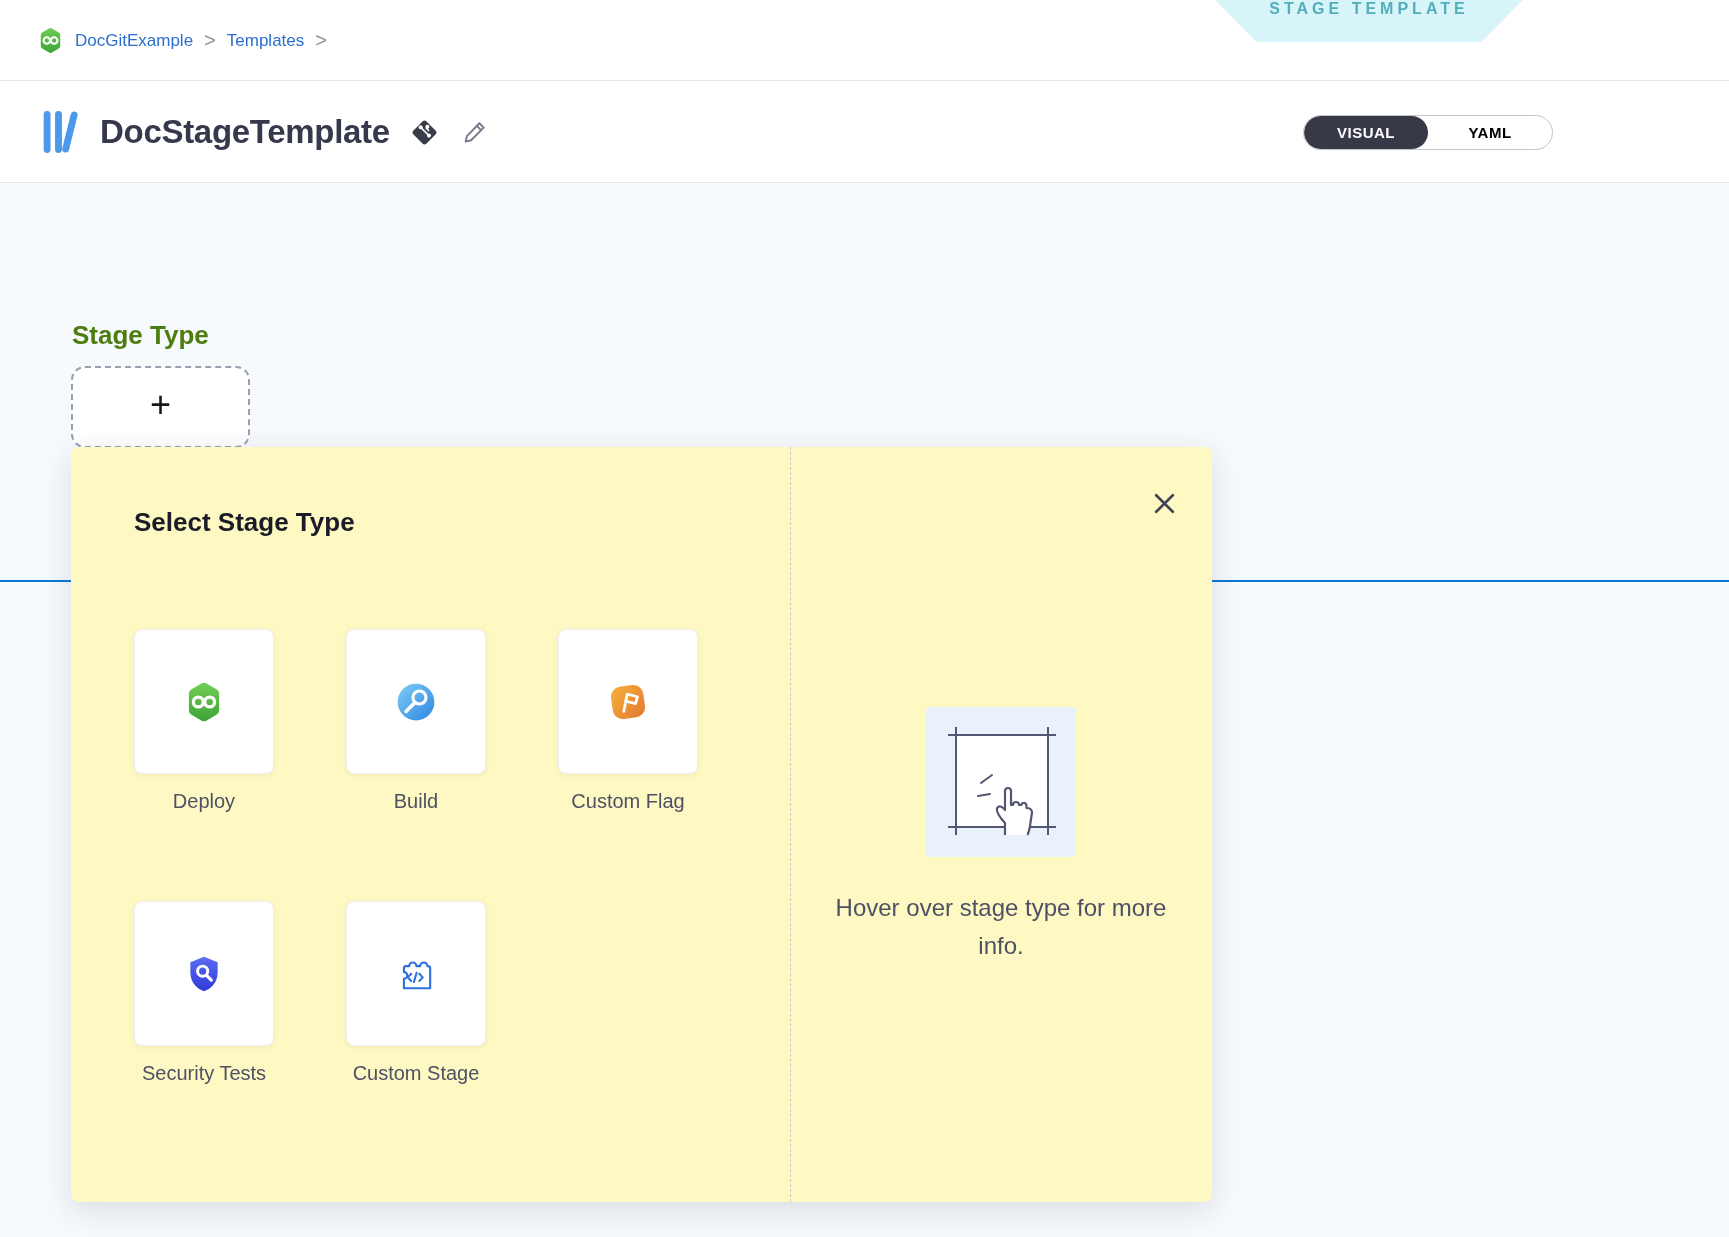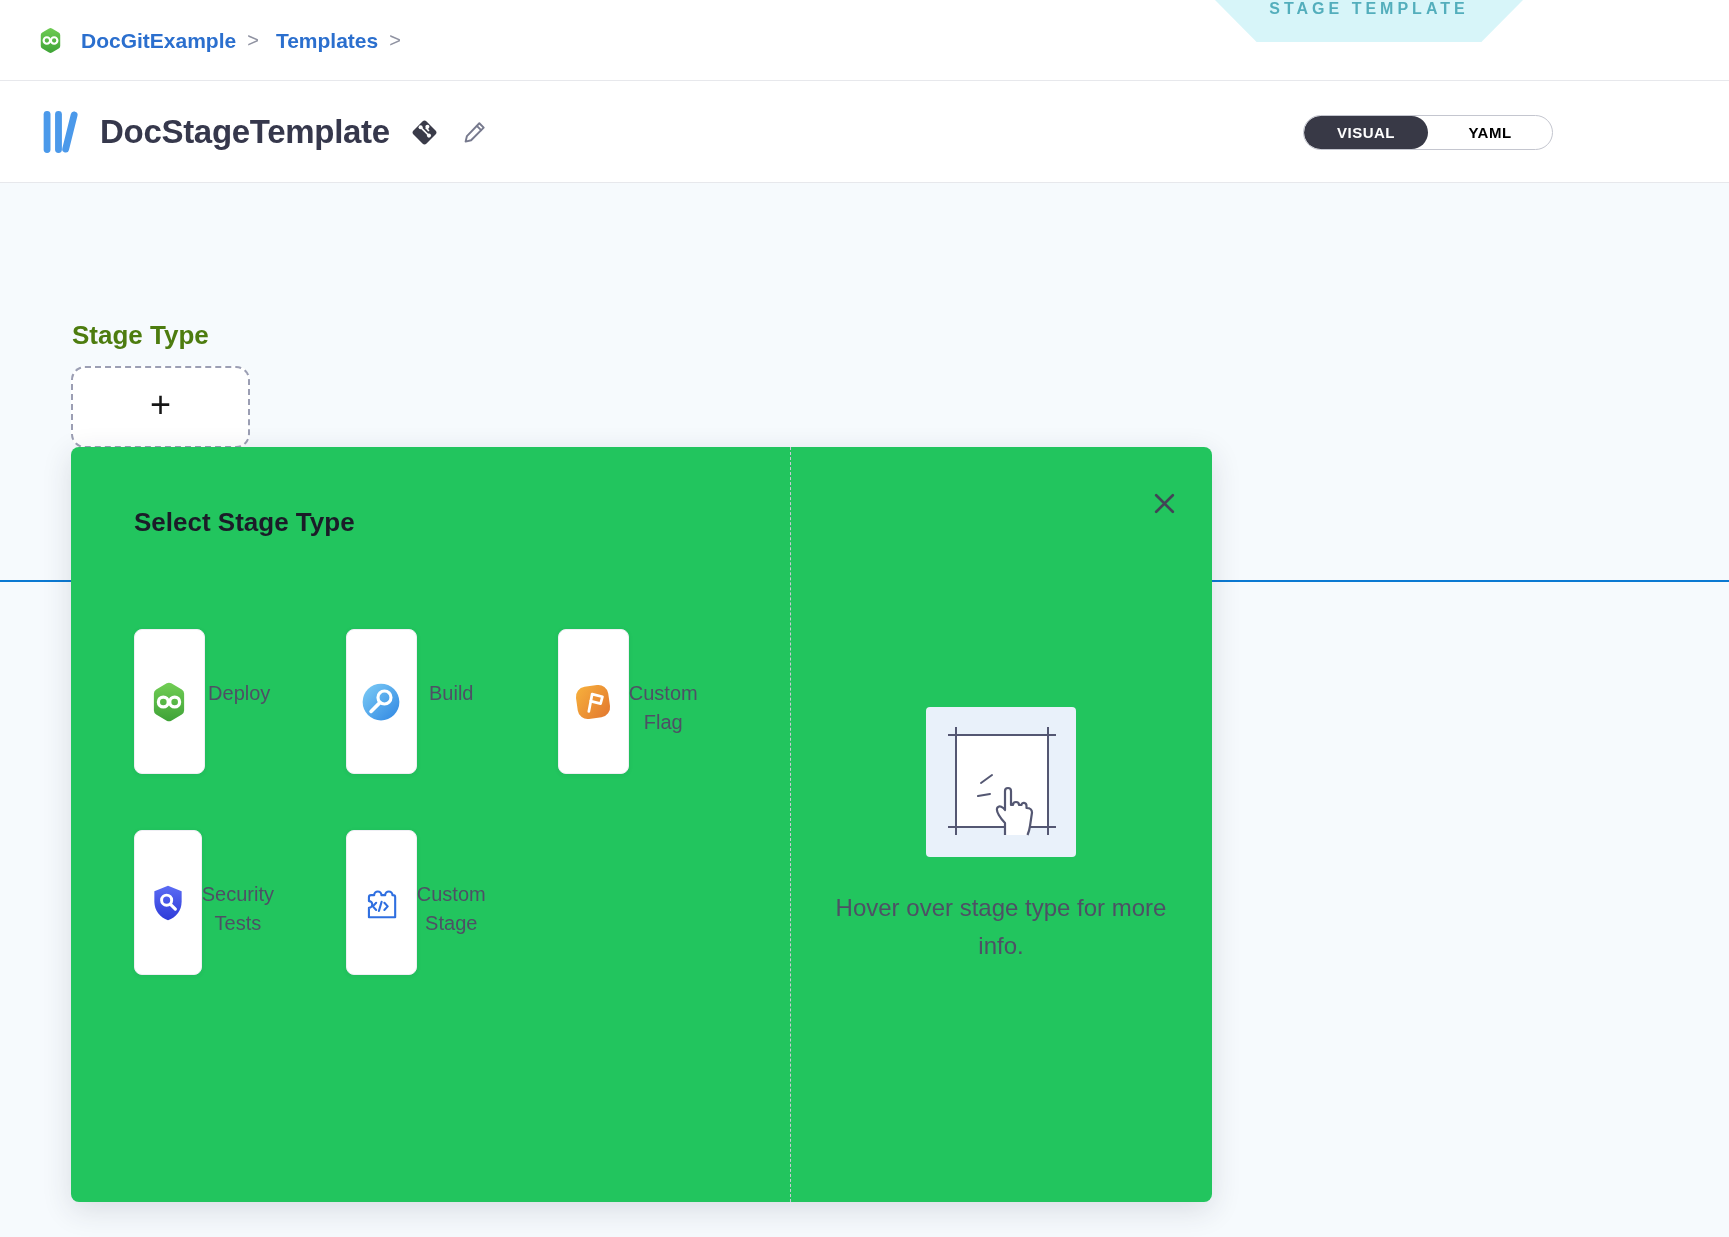--- a/index.html
+++ b/index.html
@@ -3,21 +3,21 @@
 <meta charset="utf-8">
 <style>
   * { margin:0; padding:0; box-sizing:border-box; }
   html,body { background:#fff; }
   body { font-family:"Liberation Sans", sans-serif; }
   .app { position:relative; width:1729px; height:1237px; overflow:hidden; background:#f6fafd; }
 
   
   .topbar { position:absolute; left:0; top:0; width:100%; height:81px; background:#fff; border-bottom:1px solid #e7e8ec; z-index:3; }
   .breadcrumb { position:absolute; left:37px; top:0; height:81px; display:flex; align-items:center; gap:11px; }
-  .crumb-link { color:#2b6fce; font-size:21px; font-weight:700; text-decoration:none; cursor:pointer;margin-left:6px; }
+  .crumb-link { color:#2b6fce; font-size:17px; font-weight:400; text-decoration:none; cursor:pointer; }
   .crumb-sep { color:#8f92a1; font-size:20px; font-weight:500; }
   .badge { position:absolute; left:1215px; top:0; width:308px; height:42px; background:#d7f5f9;
            clip-path:polygon(0 0,100% 0,86.5% 100%,13.5% 100%); display:flex; align-items:flex-start; justify-content:center; }
   .badge span { color:#53aebc; font-size:16px; font-weight:bold; letter-spacing:4px; }
 
   
   .titlebar { position:absolute; left:0; top:81px; width:100%; height:102px; background:#fff; border-bottom:1px solid #e7e8ec; z-index:3; }
   .title-left { position:absolute; left:40px; top:0; height:102px; display:flex; align-items:center; gap:18px; }
   .page-title { color:#36384c; font-size:33px; font-weight:bold; letter-spacing:-0.3px; }
   .icon-btn { display:flex; align-items:center; justify-content:center; cursor:pointer; }
@@ -29,27 +29,27 @@
 
   
   .canvas { position:absolute; left:0; top:183px; width:100%; height:1054px; background:#f6fafd; }
   .stage-type-label { position:absolute; left:72px; top:320px; color:#4d7c0f; font-size:26px; font-weight:600; }
   .add-stage { position:absolute; left:71px; top:366px; width:179px; height:82px; background:#fff; border:2.5px dashed #9b9eb3;
                border-radius:14px; display:flex; align-items:center; justify-content:center; cursor:pointer; }
   .add-stage span { font-size:36px; font-weight:300; color:#161616; line-height:1; margin-top:-4px; }
   .blue-line { position:absolute; left:0; top:580px; width:100%; height:2px; background:#0b79d2; }
 
   
-  .modal { position:absolute; left:71px; top:447px; width:1141px; height:755px; background:#22c55e; border-radius:8px;
+  .modal { position:absolute; left:71px; top:447px; width:1141px; height:755px; background:#fef9c3; border-radius:8px;
            box-shadow:0 8px 30px rgba(40,41,61,0.14); z-index:5; }
   .modal-left { position:absolute; left:0; top:0; width:719px; height:100%; }
   .modal-heading { position:absolute; left:63px; top:60px; color:#1b1c28; font-size:26px; font-weight:bold; }
   .stage-grid { position:absolute; left:63px; top:182px; display:grid; grid-template-columns:repeat(3,140px);
                 column-gap:72px; row-gap:56px; }
-  .stage-cell { display:flex; flex-direction:row; align-items:center; }
+  .stage-cell { display:flex; flex-direction:column; }
   .stage-card { width:140px; height:145px; background:#fff; border:1px solid #efeff4; border-radius:8px;
                 box-shadow:0 1px 5px rgba(40,41,61,0.07); display:flex; align-items:center; justify-content:center; cursor:pointer; }
   .stage-label { margin-top:13px; min-height:58px; width:140px; text-align:center; color:#4e5065; font-size:20px; line-height:29px; }
   .modal-divider { position:absolute; left:719px; top:0; height:100%; width:0; border-left:1px dashed #c9cad6; }
   .modal-right { position:absolute; left:719px; top:0; width:422px; height:100%;margin-top:12px; }
   .close-btn { position:absolute; top:28px; right:32px; width:32px; height:32px; display:flex; align-items:center; justify-content:center; cursor:pointer; }
   .illustration { position:absolute; left:136px; top:248px; width:150px; height:150px; }
   .info-text { position:absolute; left:0; top:430px; width:100%; padding:0 44px; text-align:center; color:#4e5065;
                font-size:24px; line-height:38px; }
 </style>

